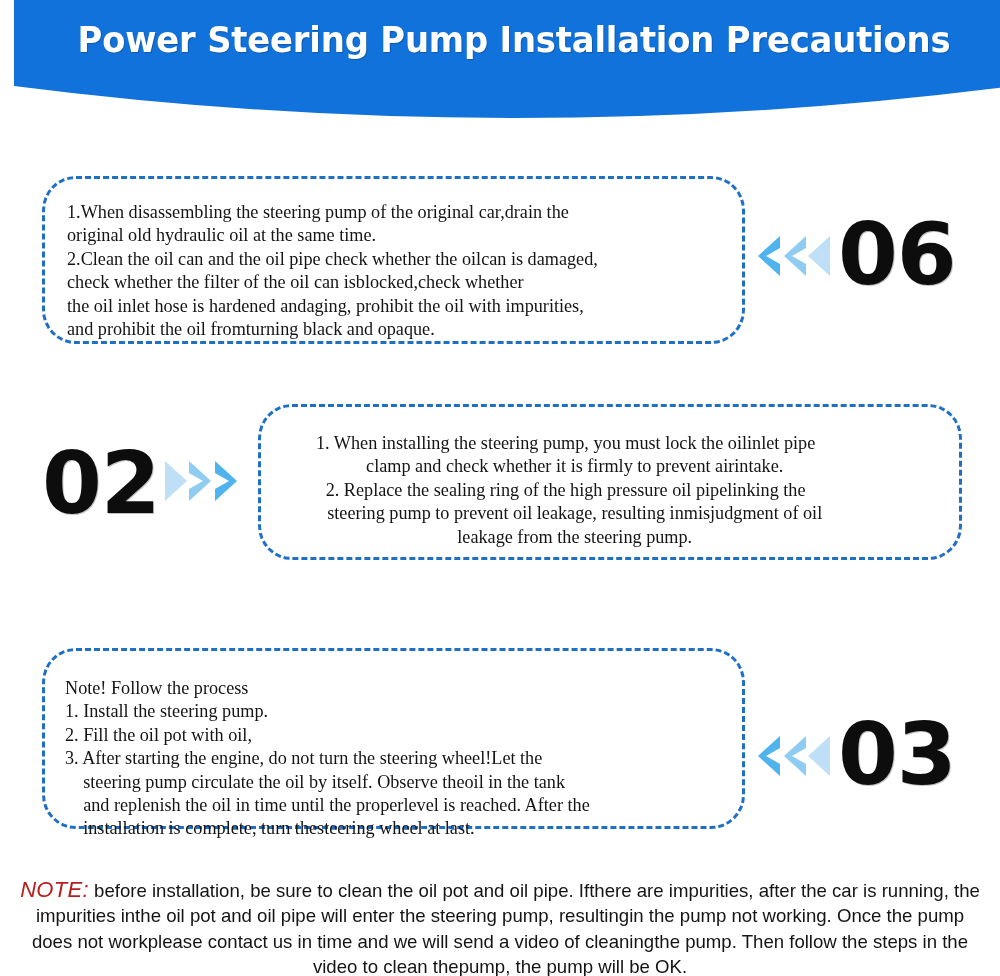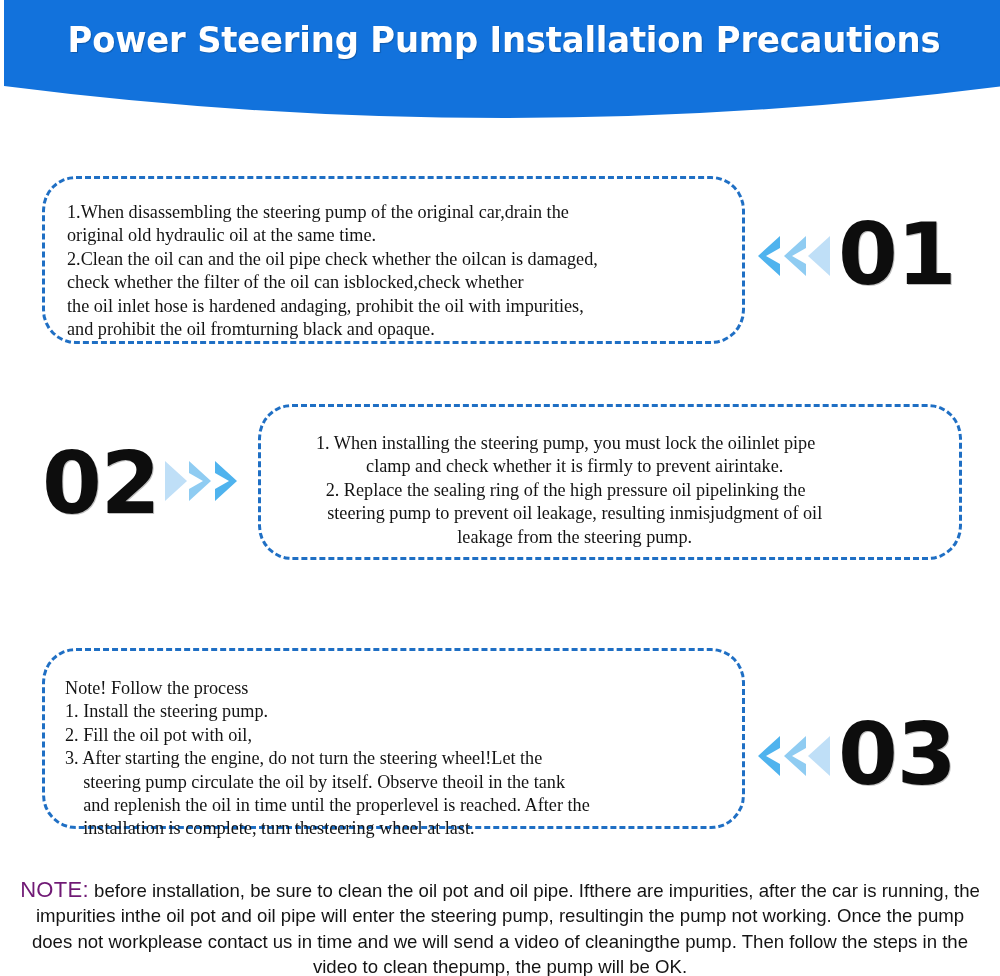--- a/index.html
+++ b/index.html
@@ -12,21 +12,21 @@
     background: #ffffff;
     font-family: "Liberation Sans", sans-serif;
     color: #111111;
     overflow: hidden;
     position: relative;
   }
 
   
   .header {
     position: absolute;
-    left: 4px;
+    left: 14px;
     top: 0;
     width: 909px;
     height: 140px;
   }
   .header-shape {
     position: absolute;
     left: 0;
     top: 0;
     width: 1000px;
     height: 140px;
@@ -105,23 +105,24 @@
     left: 18px;
     top: 877px;
     width: 964px;
     text-align: center;
     font-family: "Liberation Sans", sans-serif;
     font-size: 18.6px;
     line-height: 25.4px;
     color: #141414;
   }
   .note-label {
-    color: #701a75;
+    color: #b91c1c;
     font-size: 22px;
     letter-spacing: 0.3px;
+    font-style: italic;
   }
 </style>
 </head>
 <body>
 
 <div class="header">
   <svg class="header-shape" viewBox="0 0 1000 140" preserveAspectRatio="none">
     <path d="M0,0 L1000,0 L1000,86 Q500,150 0,86 Z" fill="#1272dc"></path>
   </svg>
   <div class="header-title">Power Steering Pump Installation Precautions</div>
@@ -135,21 +136,21 @@
 the oil inlet hose is hardened andaging, prohibit the oil with impurities,
 and prohibit the oil fromturning black and opaque.</div>
 </div>
 
 <svg class="chevrons" id="chev-1" width="76" height="44" viewBox="0 0 76 44">
   <path d="M24,2 L24,14 L10,22 L24,30 L24,42 L2,22 Z" fill="#4fb3ee"></path>
   <path d="M50,2 L50,14 L36,22 L50,30 L50,42 L28,22 Z" fill="#8fccf2"></path>
   <path d="M74,2 L74,42 L52,22 Z" fill="#bfdff7"></path>
 </svg>
 
-<div class="step-number" id="num-01">01</div>
+<div class="step-number" id="num-01">06</div>
 
 <div class="panel" id="panel-2">
   <div class="panel-text">1. When installing the steering pump, you must lock the oilinlet pipe
     clamp and check whether it is firmly to prevent airintake.
 2. Replace the sealing ring of the high pressure oil pipelinking the
     steering pump to prevent oil leakage, resulting inmisjudgment of oil
     leakage from the steering pump.</div>
 </div>
 
 <svg class="chevrons" id="chev-2" width="76" height="44" viewBox="0 0 76 44">

